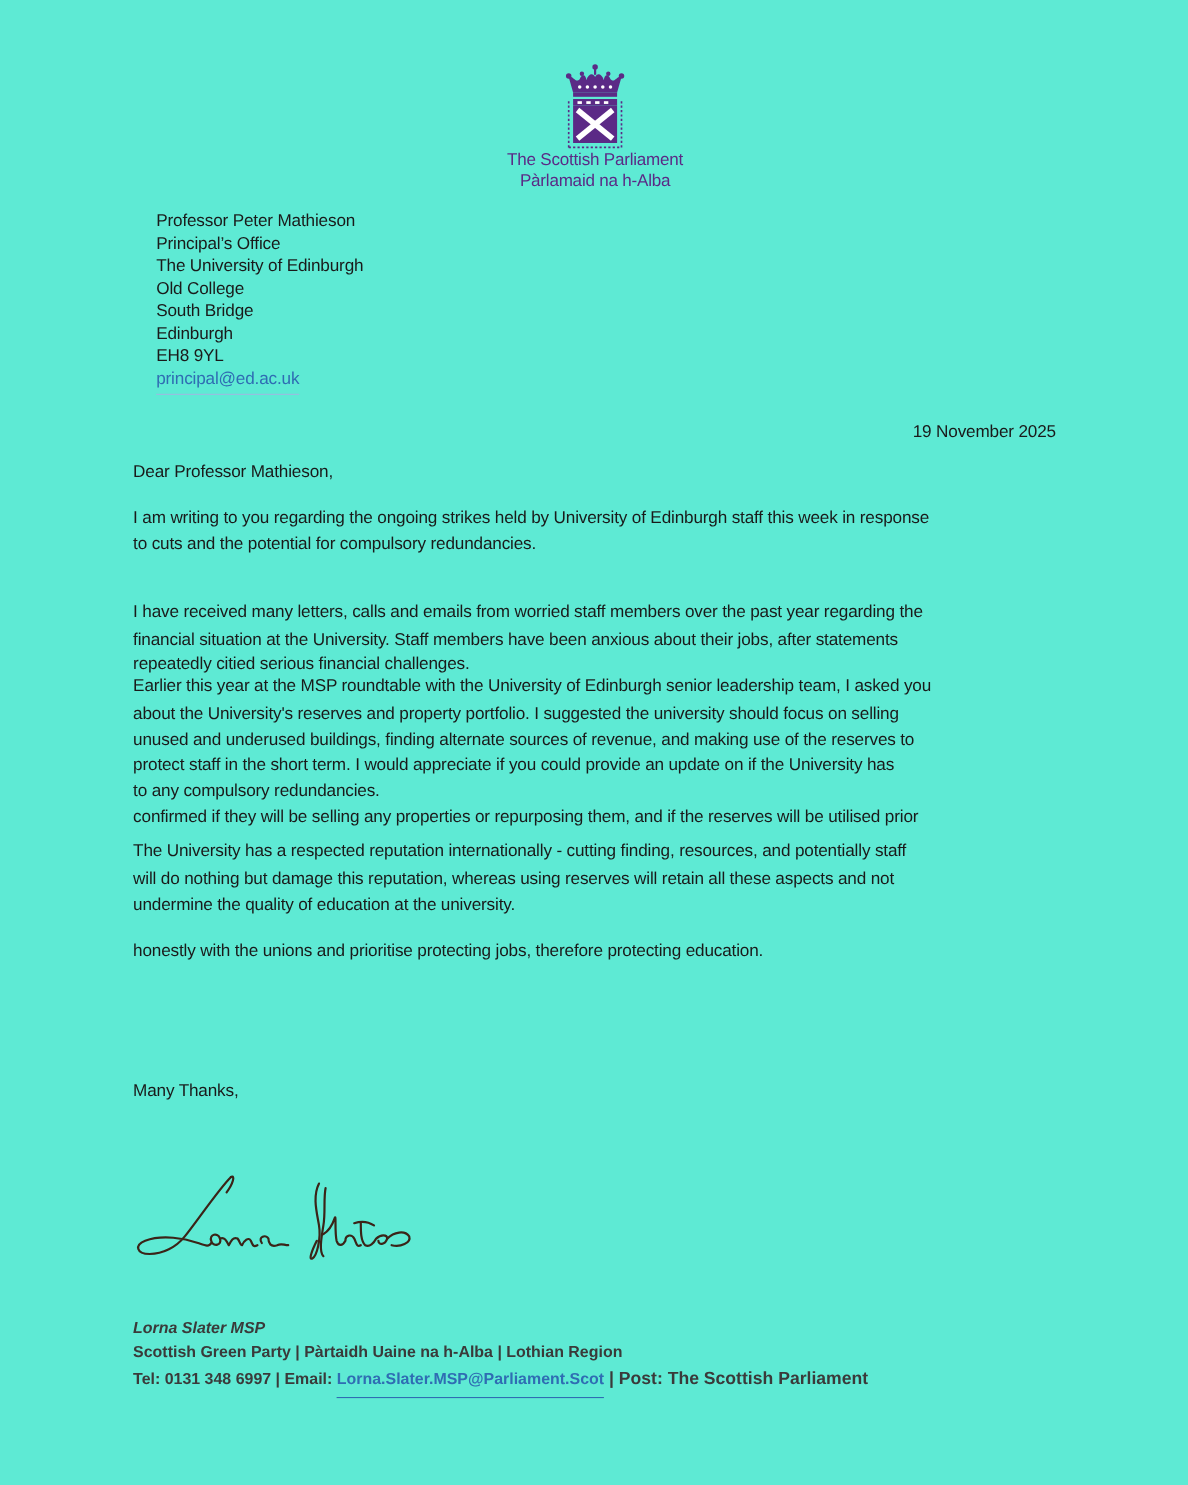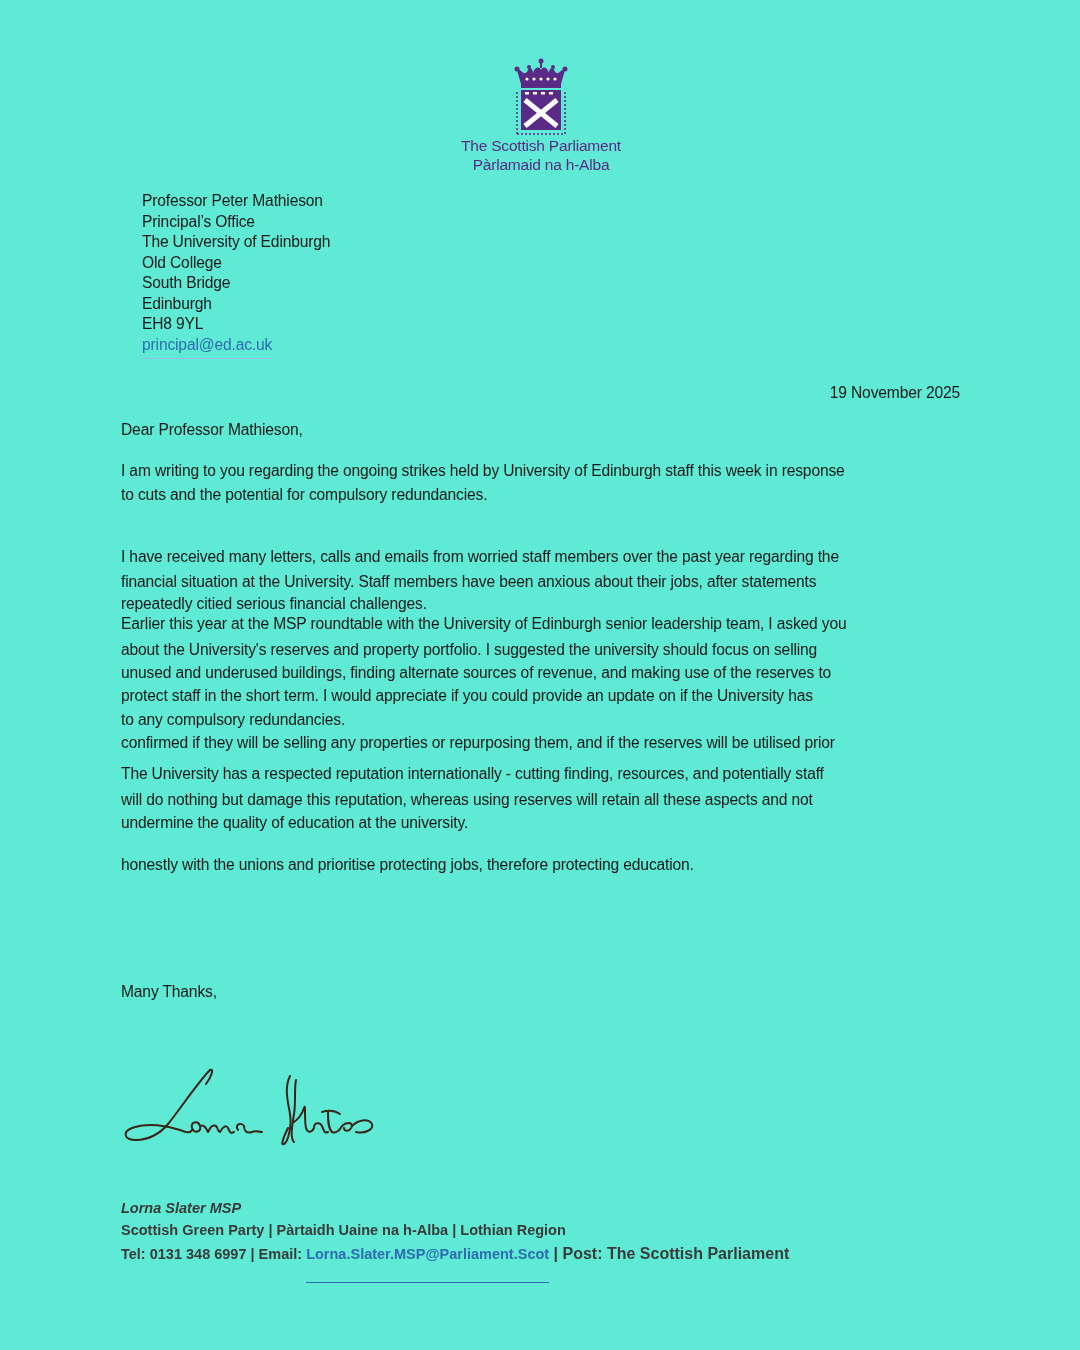--- a/index.html
+++ b/index.html
@@ -24,21 +24,21 @@
   .para .ln { white-space: nowrap; display: block; }
 
   .closing { position: absolute; left: 121px; top: 983px; }
 
   .signature { position: absolute; left: 118px; top: 1062px; }
 
   .sig-block { position: absolute; left: 121px; top: 1198px; font-family: "Liberation Sans", sans-serif; font-weight: bold; color: #3a3a3a; font-size: 14.5px; }
   .sig-name { font-style: italic; line-height: 21px; }
   .sig-party { line-height: 22px; }
   .sig-contact { line-height: 26px; white-space: nowrap; }
-  .sig-email { color: #2f6db3; font-weight: bold; border-bottom: 1.5px solid #2f6db3; padding-bottom: 20px; }
+  .sig-email { color: #2f6db3; font-weight: bold; border-bottom: 1.5px solid #2f6db3; padding-bottom: 8px; }
   .sig-post { font-size: 16px; }
 </style>
 </head>
 <body>
 
 <div class="page">
 
   <div class="logo">
     <svg width="60" height="80" viewBox="0 0 60 80">
 

